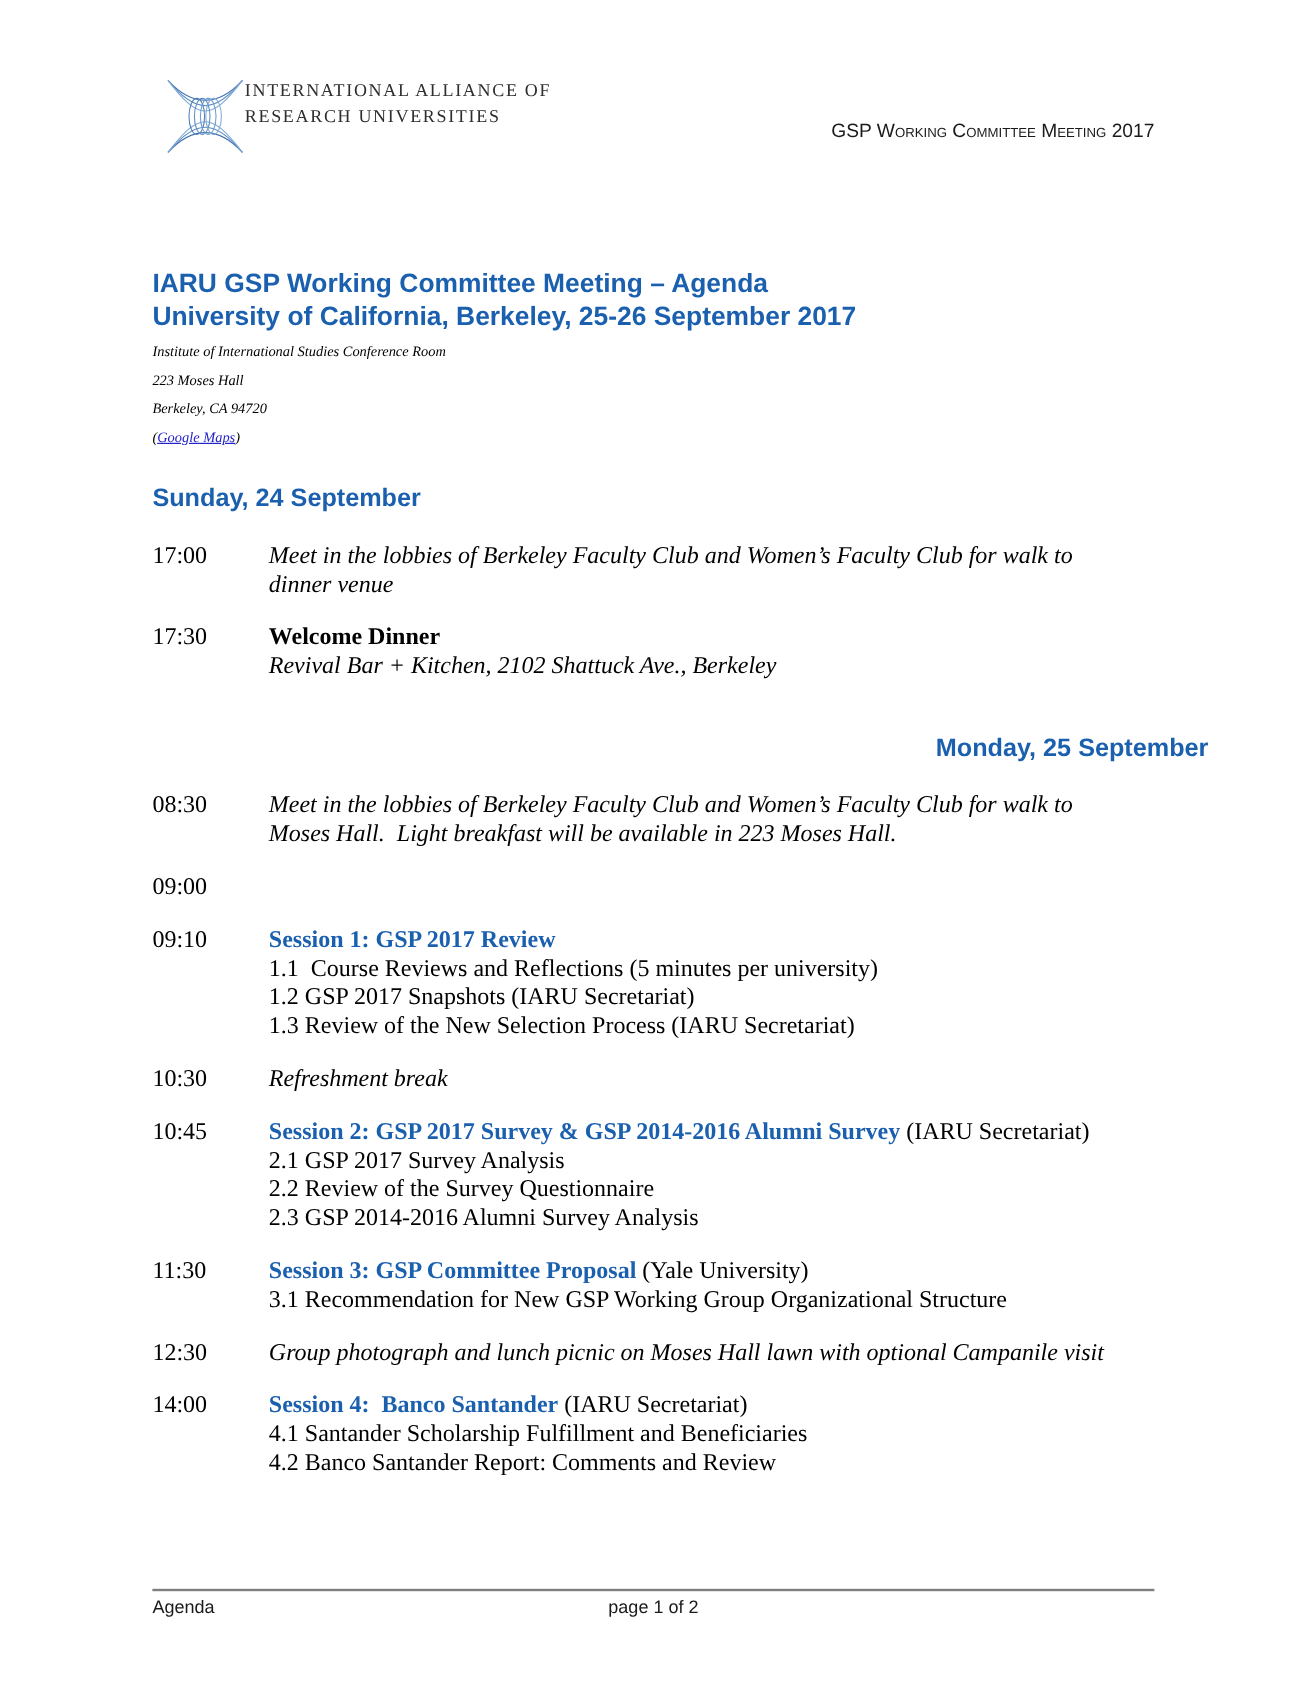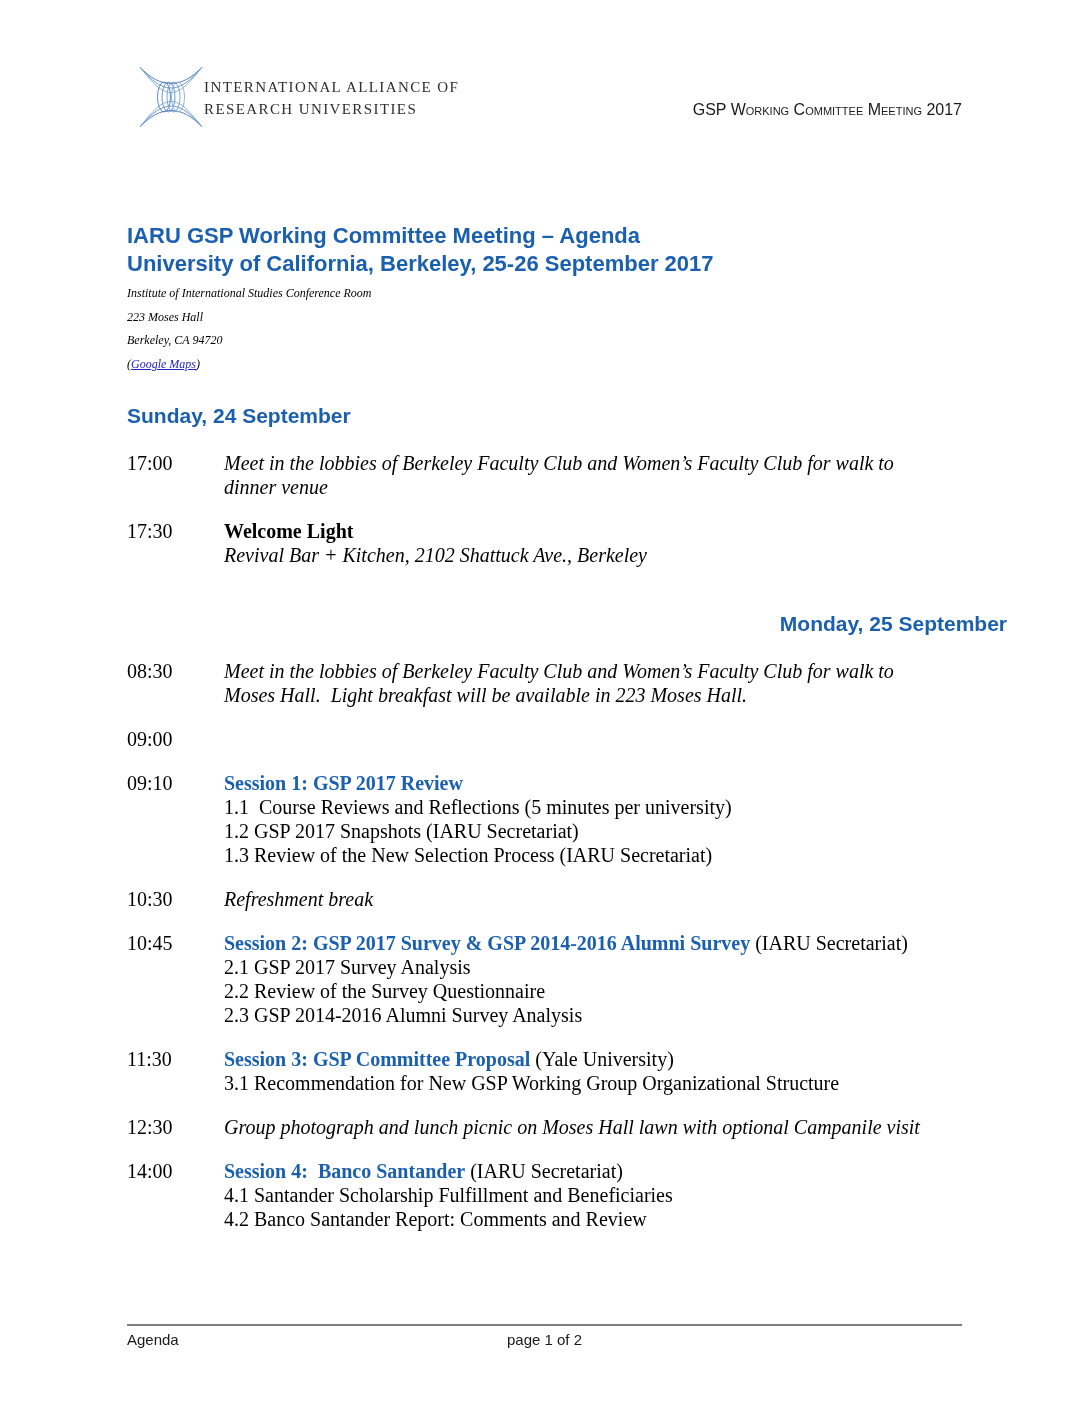--- a/index.html
+++ b/index.html
@@ -14,21 +14,21 @@
     font-family:"Liberation Serif","DejaVu Serif",serif;
     color:#000;
     overflow:hidden;
   }
 
   
   .logo-mark{
     position:absolute;left:138px;top:63px;width:66px;height:68px;
   }
   .logo-text{
-    position:absolute;left:204px;top:76px;
+    position:absolute;left:204px;top:65px;
     font-family:"Liberation Serif","DejaVu Serif",serif;
     font-size:15px;line-height:22px;letter-spacing:1.4px;
     color:#2e2e2e;white-space:pre;
   }
   .running-title{
     position:absolute;right:126px;top:101px;
     font-family:"Liberation Sans","DejaVu Sans",sans-serif;
     font-variant:small-caps;
     font-size:16px;color:#1a1a1a;white-space:pre;
   }
@@ -123,21 +123,21 @@
     <div class="event-row">
       <div class="event-time">17:00</div>
       <div class="event-content">
         <div class="event-line italic">Meet in the lobbies of Berkeley Faculty Club and Women’s Faculty Club for walk to
 dinner venue</div>
       </div>
     </div>
     <div class="event-row">
       <div class="event-time">17:30</div>
       <div class="event-content">
-        <div class="event-line bold">Welcome Light</div>
+        <div class="event-line bold">Welcome Dinner</div>
         <div class="event-line italic">Revival Bar + Kitchen, 2102 Shattuck Ave., Berkeley</div>
       </div>
     </div>
     <div class="day-heading">Monday, 25 September</div>
     <div class="event-row">
       <div class="event-time">08:30</div>
       <div class="event-content">
         <div class="event-line italic">Meet in the lobbies of Berkeley Faculty Club and Women’s Faculty Club for walk to
 Moses Hall.  Light breakfast will be available in 223 Moses Hall.</div>
       </div>

